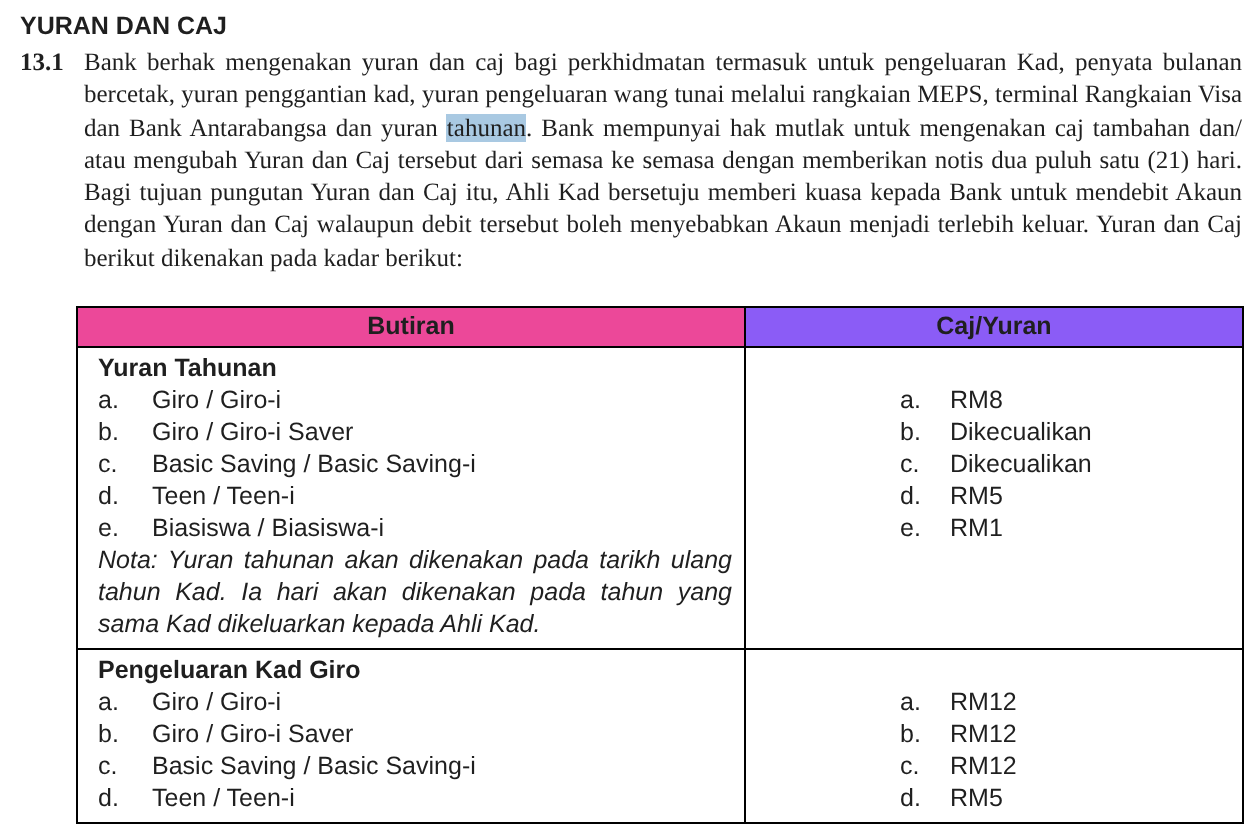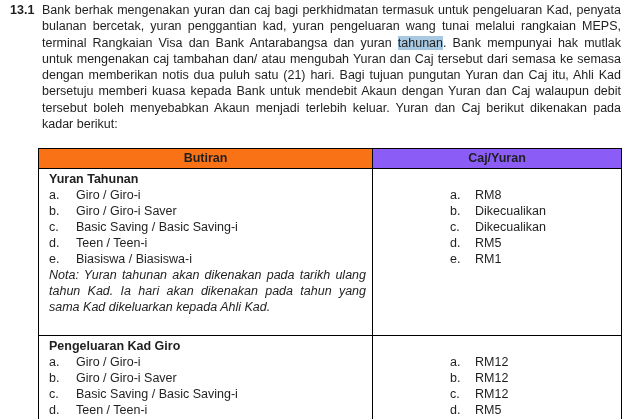--- a/index.html
+++ b/index.html
@@ -21,20 +21,21 @@
     font-weight: bold;
     font-size: 12.5px;
     padding: 5px 0 0 10px;
     line-height: 16px;
   }
   .clause {
     display: flex;
     margin: 2px 8px 16px 10px;
     font-size: 12.5px;
     line-height: 16.3px;
+    font-family: Liberation Serif, serif;
   }
   .clause-num {
     font-weight: bold;
     width: 32px;
     flex: none;
   }
   .clause-text {
     flex: 1;
     text-align: justify;
   }
@@ -57,52 +58,53 @@
     font-size: 12.5px;
     text-align: center;
     padding: 2px 0;
     line-height: 15px;
   }
   table.fees td {
     border: 1px solid #000;
     vertical-align: top;
     line-height: 16px;
   }
-  td.left-cell { padding: 2px 6px 20px 10px; }
+  td.left-cell { padding: 2px 6px 4px 10px; }
   td.right-cell { padding: 2px 4px 4px 77px; }
   .cell-title { font-weight: bold; }
   .item { display: flex; }
   .item .key { width: 27px; flex: none; }
   .item .key2 { width: 25px; flex: none; }
   .spacer-line { height: 16px; }
   .note {
     font-style: italic;
     text-align: justify;
     line-height: 16px;
   }
 </style>
 </head>
 <body>
 
 <div class="page">
 
+  <div class="heading">YURAN DAN CAJ</div>
 
   <div class="clause">
     <div class="clause-num">13.1</div>
     <div class="clause-text"><span>Bank berhak mengenakan yuran dan caj bagi perkhidmatan termasuk untuk pengeluaran Kad, penyata bulanan bercetak, yuran penggantian kad, yuran pengeluaran wang tunai melalui rangkaian MEPS, terminal Rangkaian Visa dan Bank Antarabangsa dan yuran </span><span class="hl" style="background: rgb(169, 201, 226);">tahunan</span><span>. Bank mempunyai hak mutlak untuk mengenakan caj tambahan dan/ atau mengubah Yuran dan Caj tersebut dari semasa ke semasa dengan memberikan notis dua puluh satu (21) hari. Bagi tujuan pungutan Yuran dan Caj itu, Ahli Kad bersetuju memberi kuasa kepada Bank untuk mendebit Akaun dengan Yuran dan Caj walaupun debit tersebut boleh menyebabkan Akaun menjadi terlebih keluar. Yuran dan Caj berikut dikenakan pada kadar berikut:</span></div>
   </div>
 
   <table class="fees">
     <colgroup>
         <col class="c1">
         <col class="c2">
       </colgroup>
     <thead>
       <tr>
-        <th style="background: #f97316;">Butiran</th>
+        <th style="background: #ec4899;">Butiran</th>
         <th style="background: #8b5cf6;">Caj/Yuran</th>
       </tr>
     </thead>
     <tbody>
       <tr>
         <td class="left-cell">
           <div class="cell-title">Yuran Tahunan</div>
           <div class="item">
               <span class="key">a.</span>
               <span>Giro / Giro-i</span>

